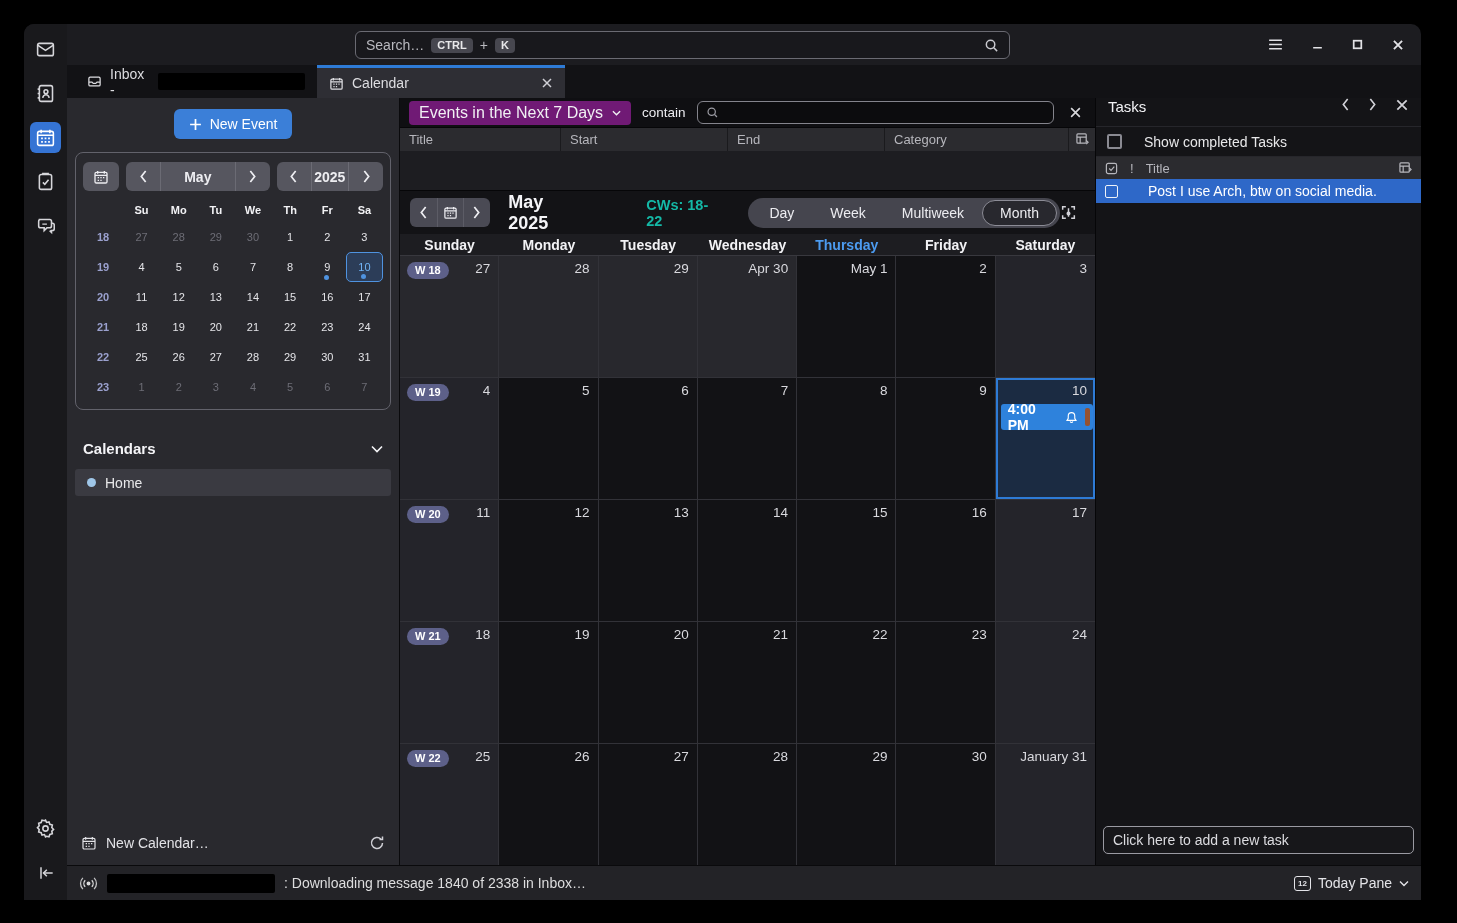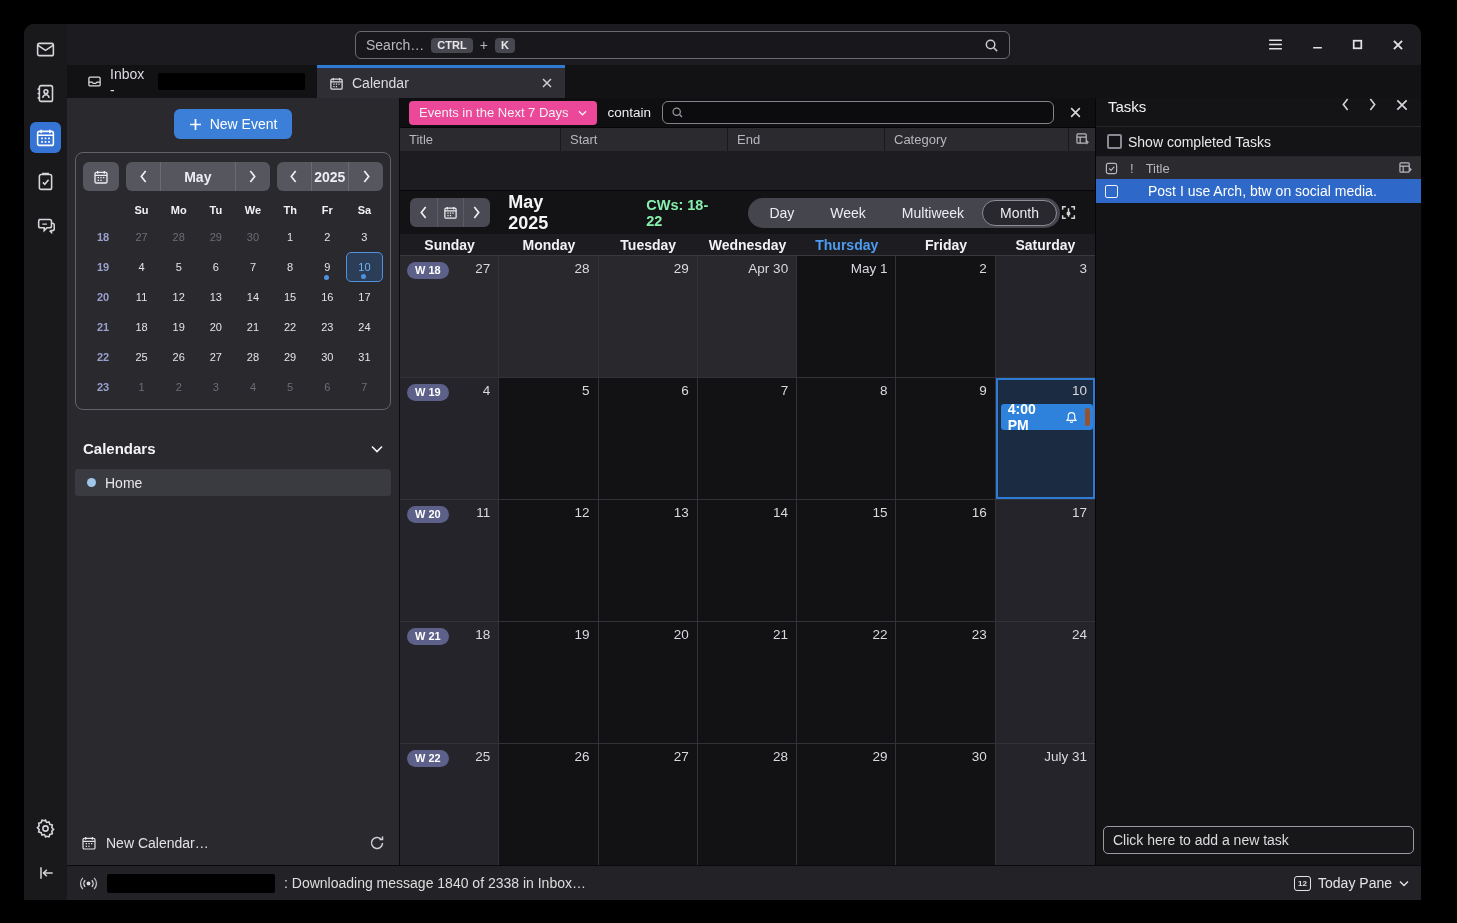--- a/index.html
+++ b/index.html
@@ -56,36 +56,36 @@
   .mini-day.dot::after{content:"";position:absolute;bottom:2px;left:50%;width:5px;height:5px;margin-left:-3px;border-radius:50%;background:#4f93e0}
   .calendars-head{display:flex;align-items:center;justify-content:space-between;padding:30px 16px 12px;font-weight:bold;font-size:15px;color:#f4f4f7}
   .cal-item{margin:0 8px;background:#3a3a41;border-radius:3px;height:27px;display:flex;align-items:center;gap:9px;padding:0 12px;font-size:14px}
   .cal-dot{width:9px;height:9px;border-radius:50%;flex:none}
   .left-bottom{margin-top:auto;display:flex;align-items:center;padding:12px 14px 14px;gap:9px;font-size:14px;color:#e2e2e6}
   .left-bottom .sync{margin-left:auto;color:#cfcfd5}
 
   
   .center{flex:1;display:flex;flex-direction:column;background:#121215;min-width:0;border-left:1px solid #0a0a0c}
   .filterbar{height:30px;background:#0f0f12;display:flex;align-items:center;gap:11px;padding:0 9px;flex:none;border-bottom:1px solid #060608}
-  .filter-dd{background:#ec4899;border-radius:4px;height:24px;display:flex;align-items:center;gap:9px;padding:0 10px;font-size:13px;color:#f0f0f3}
+  .filter-dd{background:#701a75;border-radius:4px;height:24px;display:flex;align-items:center;gap:9px;padding:0 10px;font-size:16px;color:#f0f0f3}
   .contain-lbl{font-size:13.5px;color:#ececf0}
   .filter-input{flex:1;height:23px;border:1px solid #84848c;border-radius:6px;background:#0c0c0e;display:flex;align-items:center;padding:0 8px;gap:6px;color:#9a9aa2}
   .filter-x{color:#d8d8dc;padding:0 4px}
   .results-head{height:23px;background:#2b2b2f;display:flex;align-items:center;font-size:13px;color:#b6b6bc;flex:none}
   .results-head .col{padding:0 9px;border-right:1px solid #1a1a1d;height:100%;display:flex;align-items:center}
   .results-head .c0{width:161px}.results-head .c1{width:167px}.results-head .c2{width:157px}.results-head .c3{flex:1}
   .picker{width:26px;display:flex;align-items:center;justify-content:center;color:#b6b6bc}
   .results-empty{height:40px;background:#1d1d21;border-bottom:1px solid #060608;flex:none}
 
   .navbar{height:43px;display:flex;align-items:center;padding:0 10px;background:#131316;flex:none}
   .nav-group{display:flex;background:#4a4a54;border-radius:6px;overflow:hidden;height:29px;align-items:stretch}
   .nav-group .nbtn{width:29px;display:flex;align-items:center;justify-content:center;color:#ededf1}
   .nav-group .nbtn.mid{border-left:1px solid #5c5c66;border-right:1px solid #5c5c66}
   .nav-title{font-weight:bold;font-size:18px;margin-left:18px;color:#f4f4f7}
-  .cws{font-weight:bold;font-size:14.5px;margin-left:64px;color:#86efac}
+  .cws{font-weight:bold;font-size:14.5px;margin-left:64px;color:#14b8a6}
   .views{display:flex;background:#45454e;border-radius:15px;height:30px;align-items:center;padding:0 3px;margin-left:30px}
   .view{padding:0 17px;font-size:14px;height:26px;line-height:24px;border-radius:13px;color:#ececf0;border:1px solid transparent}
   .view.active{background:#28282e;border:1px solid #8c8c96}
   .rotate-btn{margin-left:auto;color:#d2d2d8;padding-right:8px}
 
   .dow-row{height:22px;display:grid;grid-template-columns:repeat(7,1fr);background:#1d1d21;font-weight:bold;
     font-size:14px;text-align:center;border-bottom:1px solid #38383e;flex:none;align-items:center;color:#f2f2f5}
   .dow.today{color:#4c9bf0}
   .month-grid{flex:1;display:flex;flex-direction:column;min-height:0}
   .wrow{flex:1;display:grid;grid-template-columns:repeat(7,1fr);border-bottom:1px solid #323238;min-height:0}
@@ -101,21 +101,21 @@
   .chip{position:absolute;top:26px;left:5px;right:2px;height:26px;background:#2e82dc;border-radius:3px;
     display:flex;align-items:center;color:#fff;font-weight:bold;font-size:14px;padding:0 3px 0 7px;gap:7px;overflow:hidden}
   .chip .stripe{margin-left:auto;width:5px;height:18px;border-radius:2px;flex:none}
   .chip .bell{color:#fff;flex:none}
 
   
   .tasks{width:326px;background:#141417;display:flex;flex-direction:column;flex:none;border-left:1px solid #060608}
   .tasks-head{height:28px;display:flex;padding:0 12px;gap:18px;font-size:15px;color:#f2f2f5;flex:none}
   .tasks-head .tspacer{flex:1}
   .tasks-head .hbtn{color:#d2d2d8}
-  .show-completed{height:31px;display:flex;align-items:center;gap:6px;padding:0 11px;font-size:14px;flex:none;border-top:1px solid #26262b;border-bottom:1px solid #26262b}
+  .show-completed{height:31px;display:flex;align-items:center;gap:22px;padding:0 11px;font-size:14px;flex:none;border-top:1px solid #26262b;border-bottom:1px solid #26262b}
   .cbx{width:15px;height:15px;border:2px solid #8a8a92;border-radius:2px;flex:none}
   .tcol-head{height:22px;background:#2b2b2f;display:flex;align-items:center;font-size:13px;color:#b6b6bc;gap:12px;padding:0 9px;flex:none}
   .tcol-head .tspacer{flex:1}
   .task-row{height:24px;display:flex;align-items:center;gap:30px;padding:0 9px;font-size:14px}
   .task-row.sel{background:#2e68c8;color:#fff}
   .task-row .tcheck{width:13px;height:13px;border:1.5px solid #eef2f8;border-radius:2px;flex:none}
   .tasks .fill{flex:1}
   .add-task{margin:7px 7px 11px;height:28px;border:1px solid #9a9aa2;border-radius:5px;background:#17171a;
     color:#e8e8ea;padding:0 9px;font-size:14px;font-family:inherit}
   .add-task::placeholder{color:#dcdce0;opacity:1}
@@ -619,21 +619,21 @@
               <div class="cell day">
                 <span class="dl">28</span>
               </div>
               <div class="cell day">
                 <span class="dl">29</span>
               </div>
               <div class="cell day">
                 <span class="dl">30</span>
               </div>
               <div class="cell weekend">
-                <span class="dl">July 31</span>
+                <span class="dl">January 31</span>
               </div>
             </div>
           </div>
       </div>
 
       <div class="tasks">
         <div class="tasks-head">
           <span>Tasks</span>
           <span class="tspacer"></span>
           <span class="hbtn">

